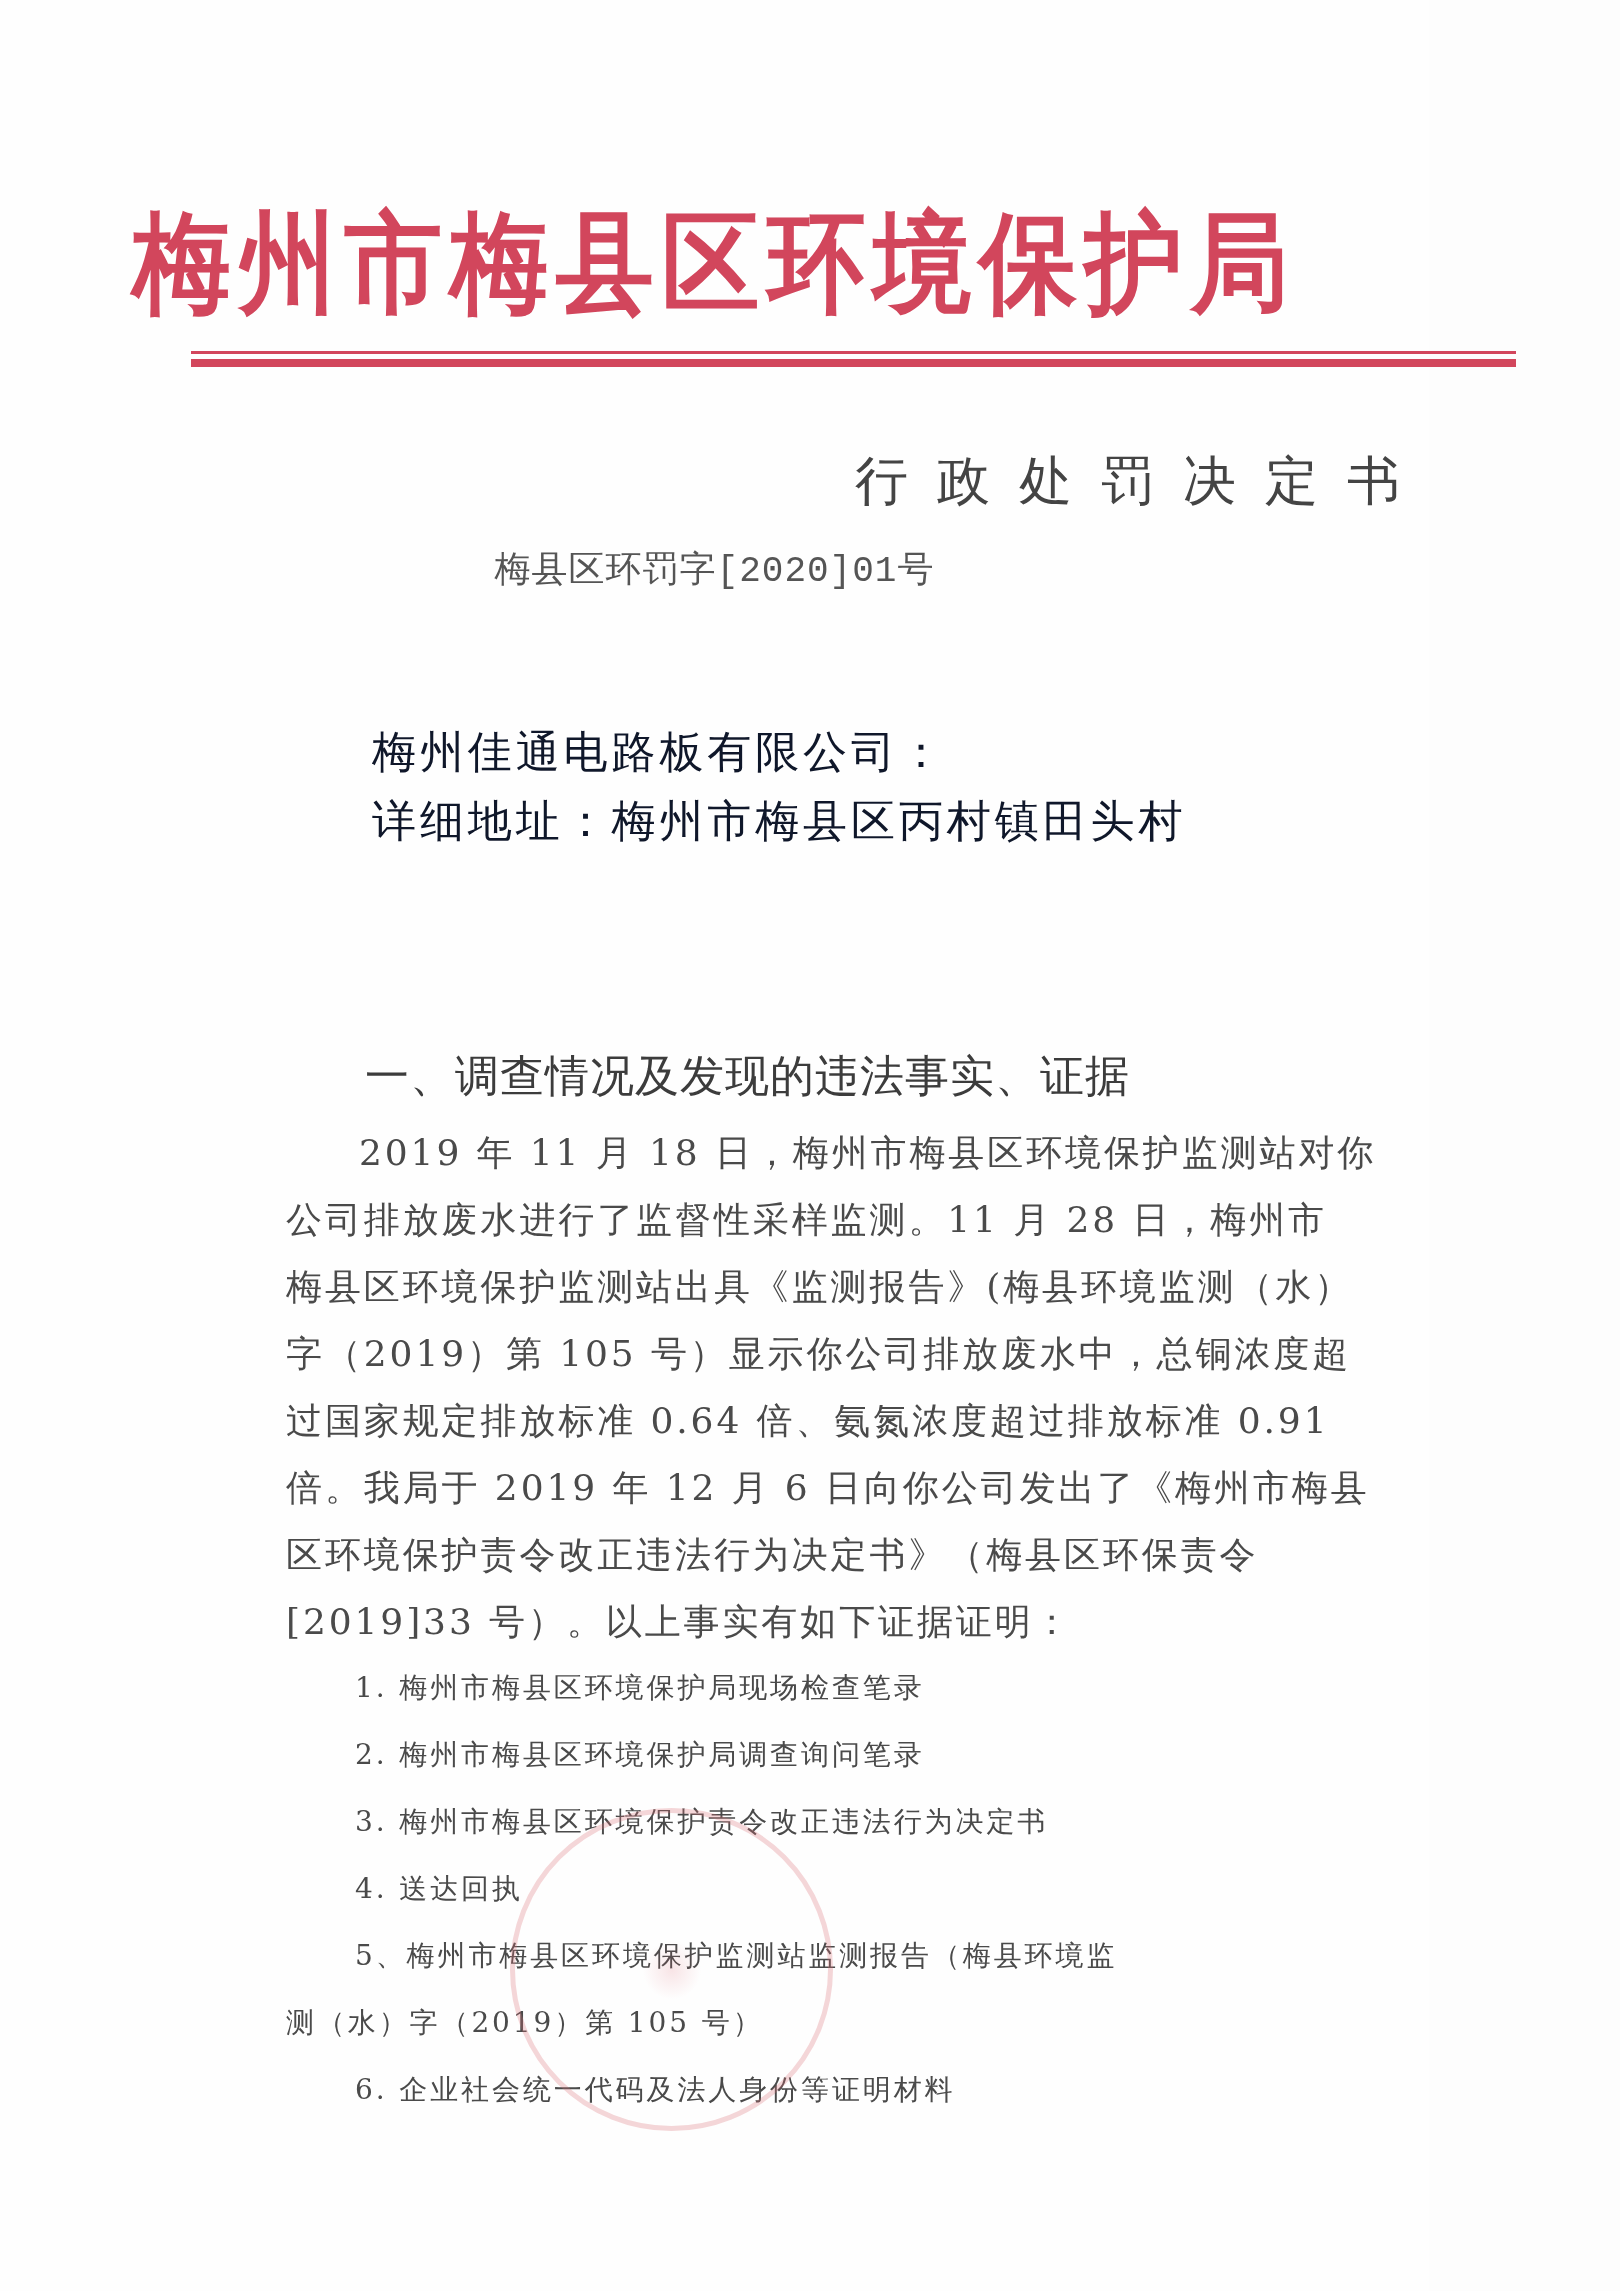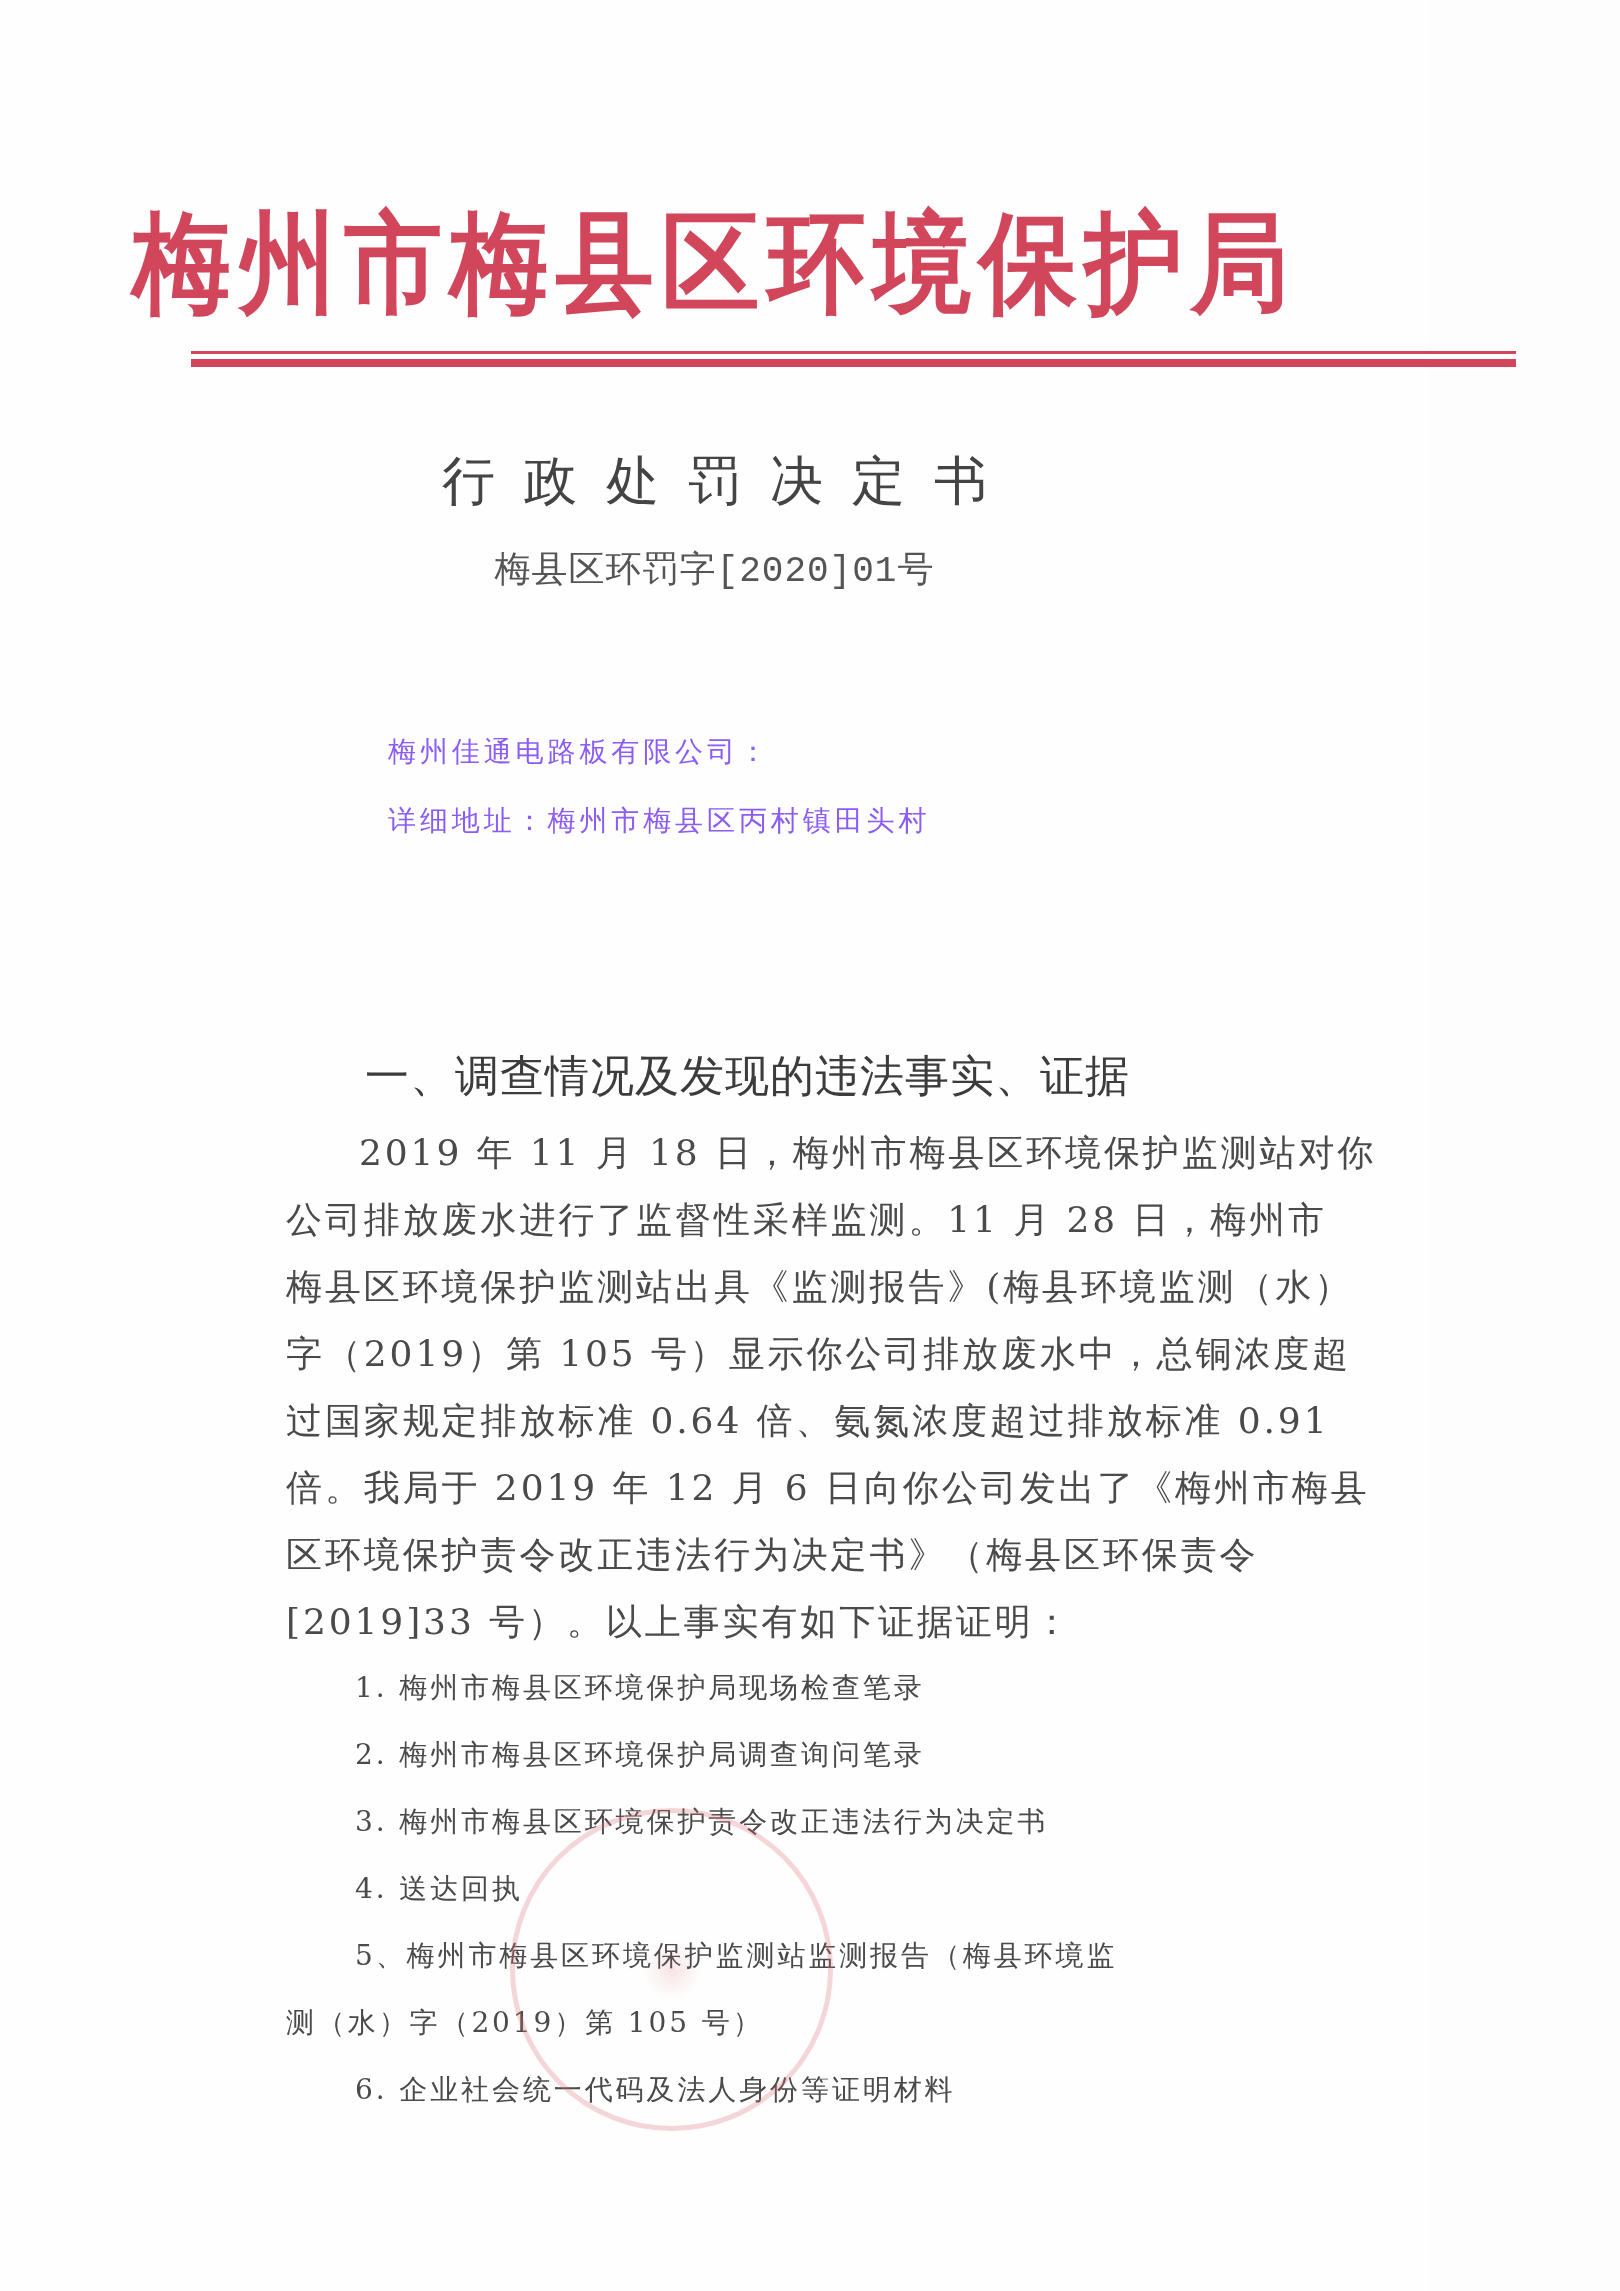--- a/index.html
+++ b/index.html
@@ -47,45 +47,44 @@
       left: 191px;
       width: 1325px;
       top: 359px;
       height: 7.8px;
       background: #d2465c;
     }
     .doc-title {
       position: absolute;
       left: 0; right: 0;
       top: 446px;
-      text-align: center;
+      text-align: right;
       font-size: 53px;
       letter-spacing: 29px;
       color: #444;
       padding-left: 29px;
     }
     .doc-number {
       position: absolute;
       left: 0; right: 0;
       top: 545px;
       text-align: center;
       font-size: 36px;
       color: #555;
       letter-spacing: 1px;
       font-family: Liberation Mono, monospace;
     }
     .recipient {
       position: absolute;
       left: 372px;
       top: 717px;
-      font-size: 28px;
+      font-size: 44px;
       line-height: 69px;
-      color: #8b5cf6;
+      color: #0f172a;
       letter-spacing: 3.9px;
-      margin-left: 16px;
     }
     .recipient .row { white-space: nowrap; }
     .recipient .gap { display: inline-block; width: 47px; }
     .section-heading {
       position: absolute;
       left: 365px;
       top: 1047px;
       font-family: "DejaVu Sans", "Liberation Sans", sans-serif;
       font-size: 44px;
       color: #3c3c3c;

